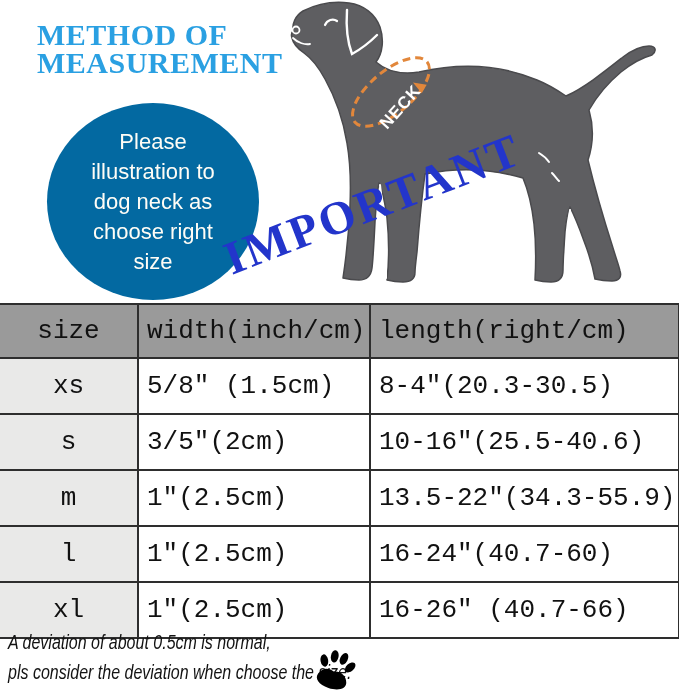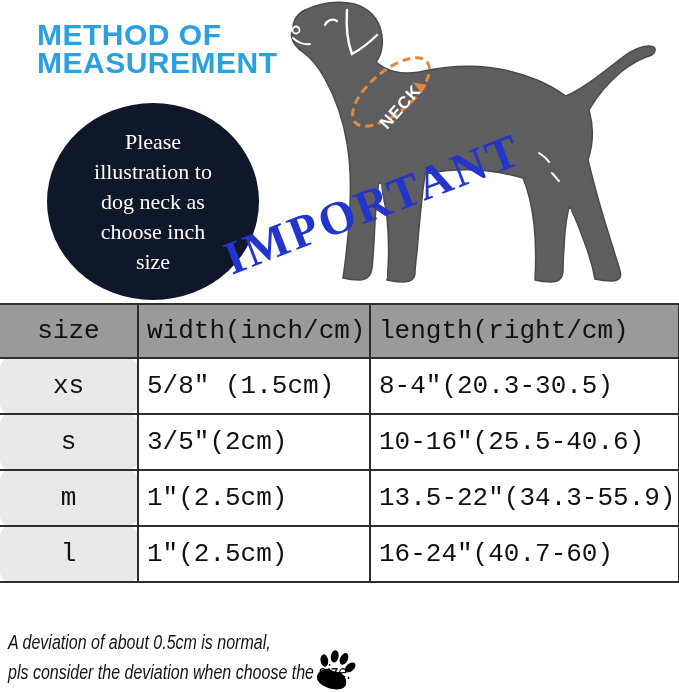--- a/index.html
+++ b/index.html
@@ -5,27 +5,28 @@
   html,body{margin:0;padding:0;background:#fff;}
   #stage{
     position:relative;width:679px;height:692px;background:#ffffff;
     overflow:hidden;font-family:"Liberation Sans",sans-serif;
   }
   
   .title{
     position:absolute;left:37px;top:21px;z-index:4;
     color:#2AA0E2;font-weight:700;font-size:30px;line-height:28px;
     letter-spacing:0.5px;
+    font-family:Liberation Serif, serif;
   }
   
   .bubble{
     position:absolute;left:47px;top:103px;width:212px;height:197px;
-    background:#0f172a;border-radius:50%;z-index:2;
+    background:#0369a1;border-radius:50%;z-index:2;
     display:flex;flex-direction:column;justify-content:center;align-items:center;
-    color:#FFFDF6;font-size:22px;line-height:30px;text-align:center;font-family:Liberation Serif, serif;
+    color:#FFFDF6;font-size:22px;line-height:30px;text-align:center;
   }
   
   .dog-svg{position:absolute;left:279px;top:0;z-index:1;}
   
   .watermark{
     position:absolute;left:226px;top:233px;z-index:6;white-space:nowrap;
     font-family:"Liberation Serif",serif;font-weight:700;font-size:47px;
     color:#2335CB;letter-spacing:3px;
     transform:rotate(-21deg);transform-origin:0 50%;
   }
@@ -35,21 +36,21 @@
     width:679px;border-collapse:collapse;table-layout:fixed;
     font-family:"Liberation Mono","DejaVu Sans Mono",monospace;
     font-size:26px;color:#111;
   }
   table.size-table th,table.size-table td{
     border:2px solid #2E2E2E;overflow:hidden;white-space:nowrap;
   }
   table.size-table th{
     background:#9A9A9A;font-weight:normal;height:50px;
   }
-  table.size-table td{height:52px;background:#ffffff;border-radius:10px;}
+  table.size-table td{height:52px;background:#ffffff;}
   table.size-table th:first-child,table.size-table td:first-child{
     text-align:center;border-left:none;
   }
   table.size-table td:first-child{background:#E9E9E8;}
   table.size-table th:nth-child(2),table.size-table td:nth-child(2),
   table.size-table th:nth-child(3),table.size-table td:nth-child(3){
     text-align:left;padding-left:8px;
   }
   
   .footnote-line{
@@ -68,21 +69,21 @@
 
   <div class="title">
     <div>METHOD OF</div>
     <div>MEASUREMENT</div>
   </div>
 
   <div class="bubble">
     <div>Please</div>
     <div>illustration to</div>
     <div>dog neck as</div>
-    <div>choose inch</div>
+    <div>choose right</div>
     <div>size</div>
   </div>
 
   <svg class="dog-svg" width="400" height="300" viewBox="0 0 400 300">
 
     <path fill="#5E5E61" stroke="#4A4A4D" stroke-width="1.5" stroke-linejoin="round" d="M 14 31
          C 13 24 16 16 24 11
          C 38 4 55 1 70 3
          C 85 5 96 14 101 27
          C 105 39 104 53 97 62
@@ -170,20 +171,25 @@
         <tr>
           <td>m</td>
           <td>1″(2.5cm)</td>
           <td>13.5-22″(34.3-55.9)</td>
         </tr>
         <tr>
           <td>l</td>
           <td>1″(2.5cm)</td>
           <td>16-24″(40.7-60)</td>
         </tr>
+        <tr>
+          <td>xl</td>
+          <td>1″(2.5cm)</td>
+          <td>16-26″ (40.7-66)</td>
+        </tr>
       </tbody>
     </table>
   </div>
 
   <div class="footnote-line footnote-1">A deviation of about 0.5cm is normal,</div>
   <div class="footnote-line footnote-2">pls consider the deviation when choose the size.</div>
 
   <svg class="paw" width="46" height="42" viewBox="0 0 48 44">
     <g transform="rotate(18 24 22)" fill="#000">
       <ellipse cx="10" cy="15" rx="4" ry="6.5" transform="rotate(-28 10 15)"></ellipse>

